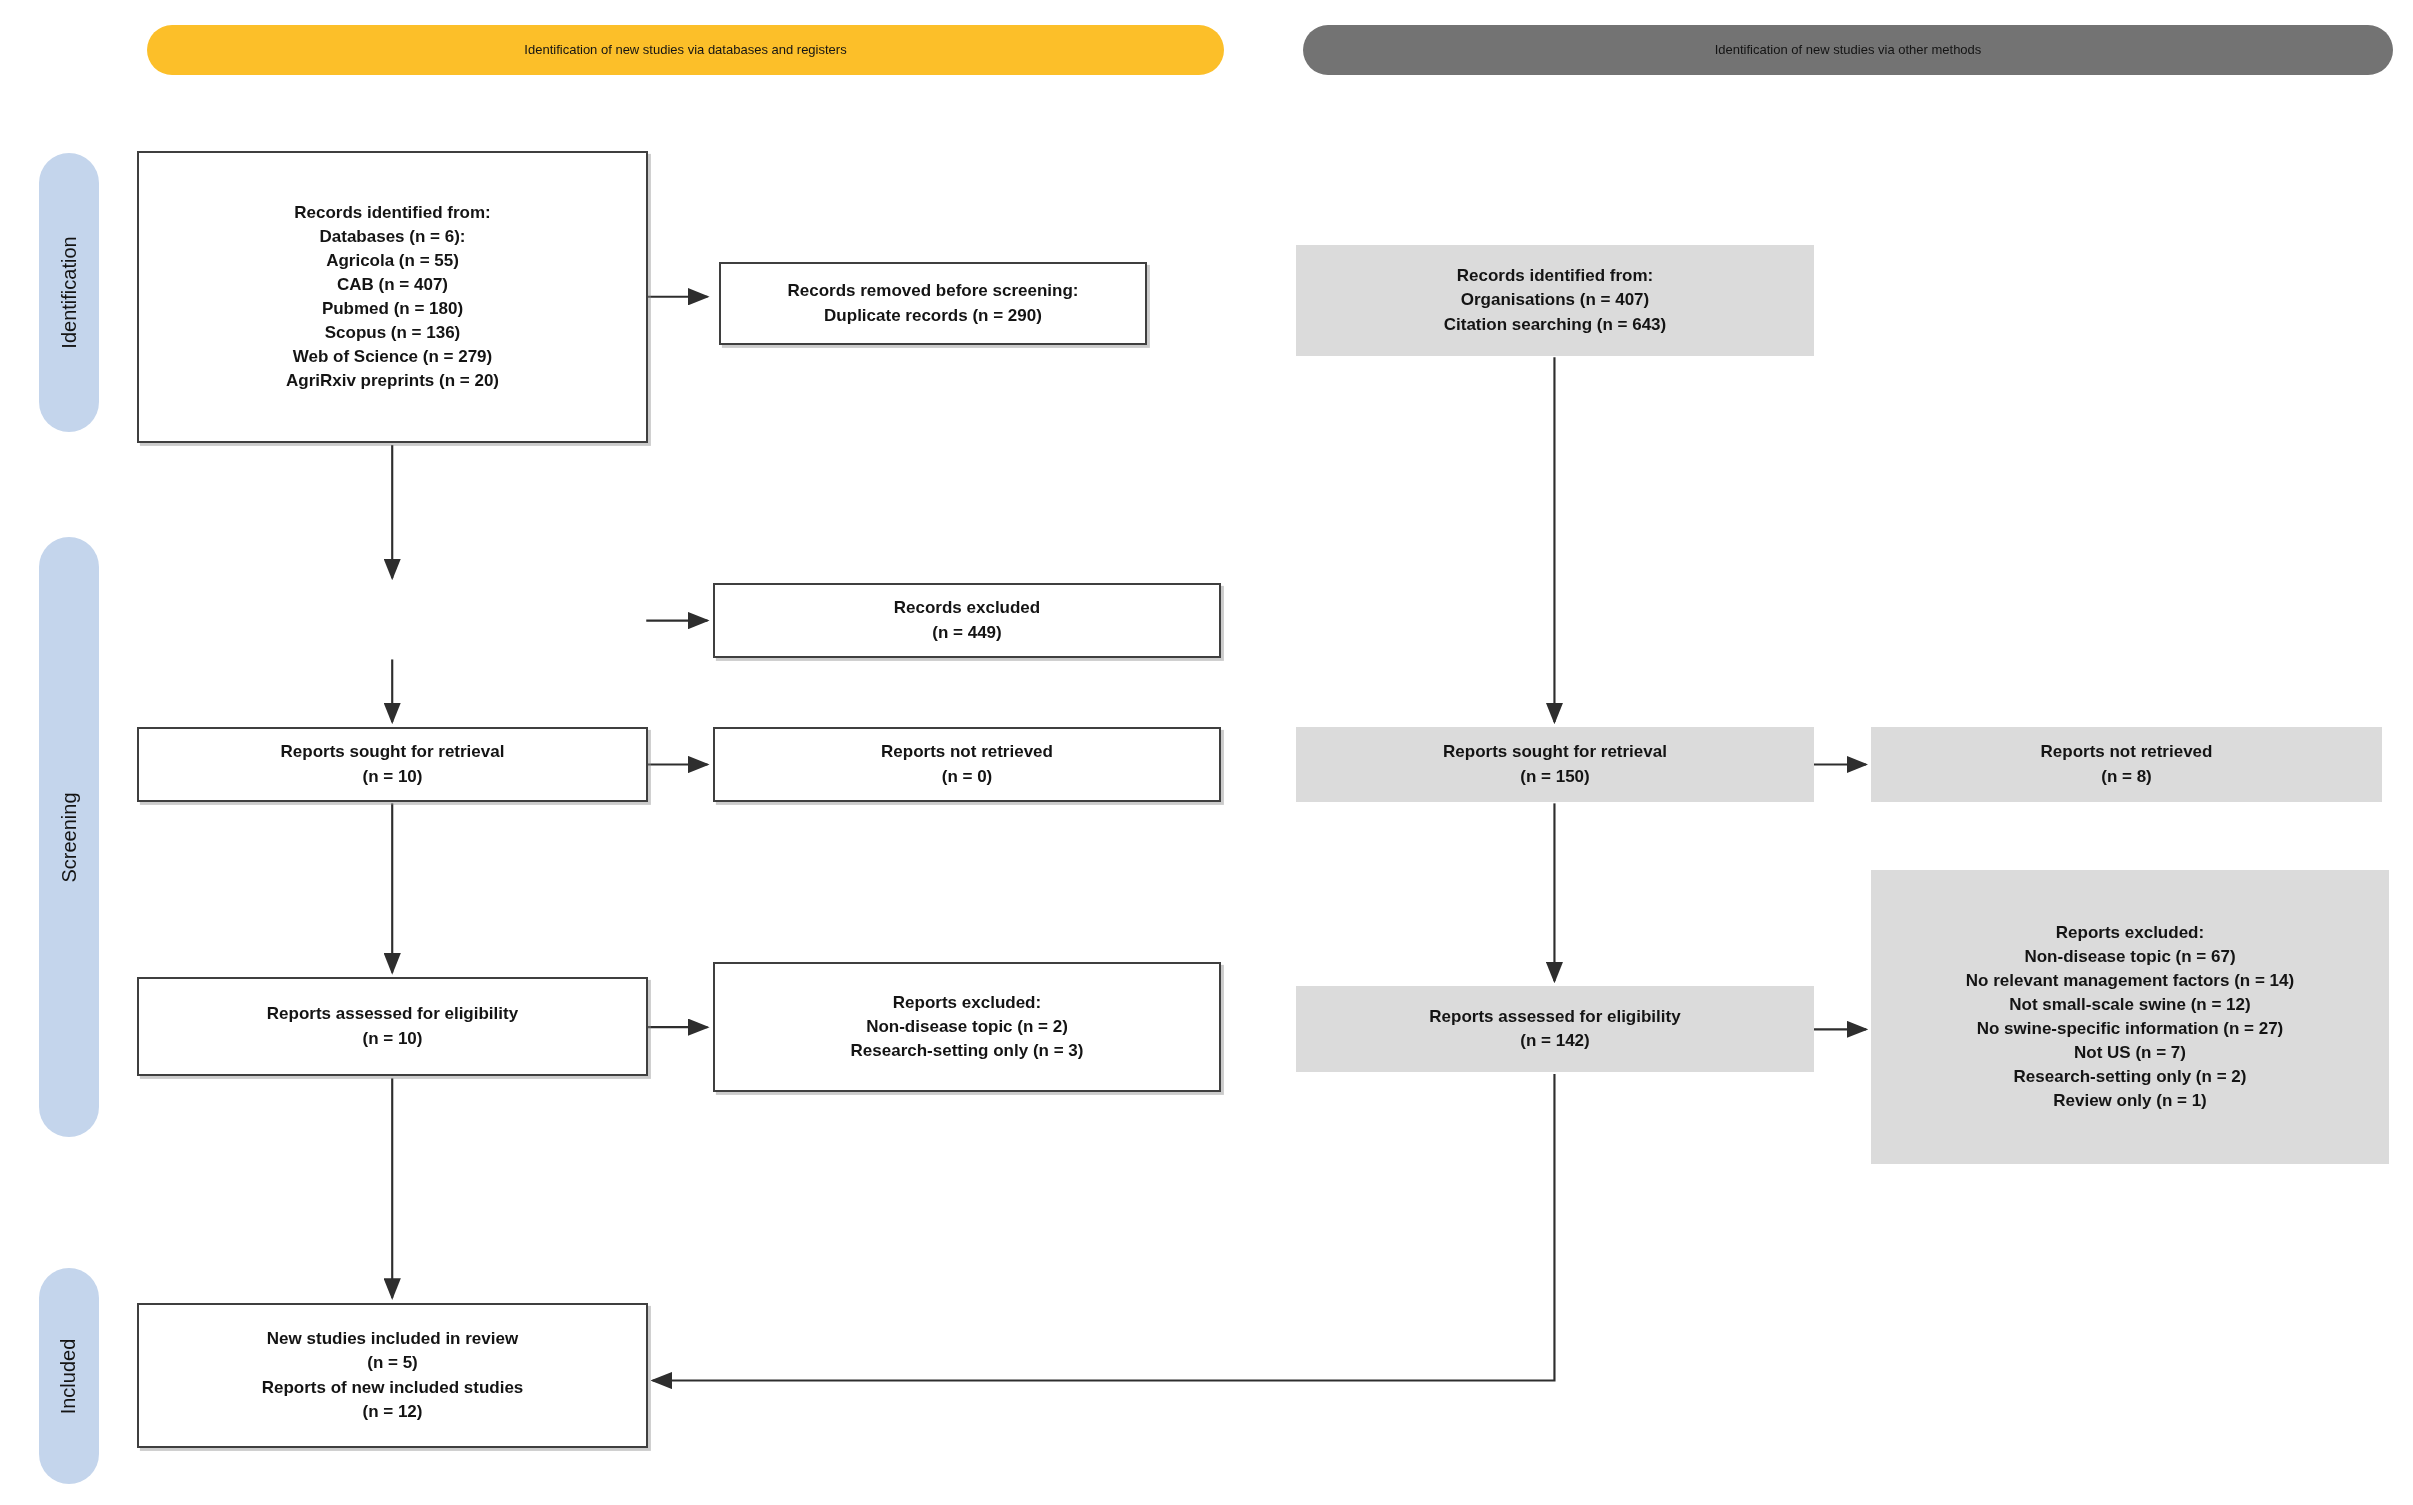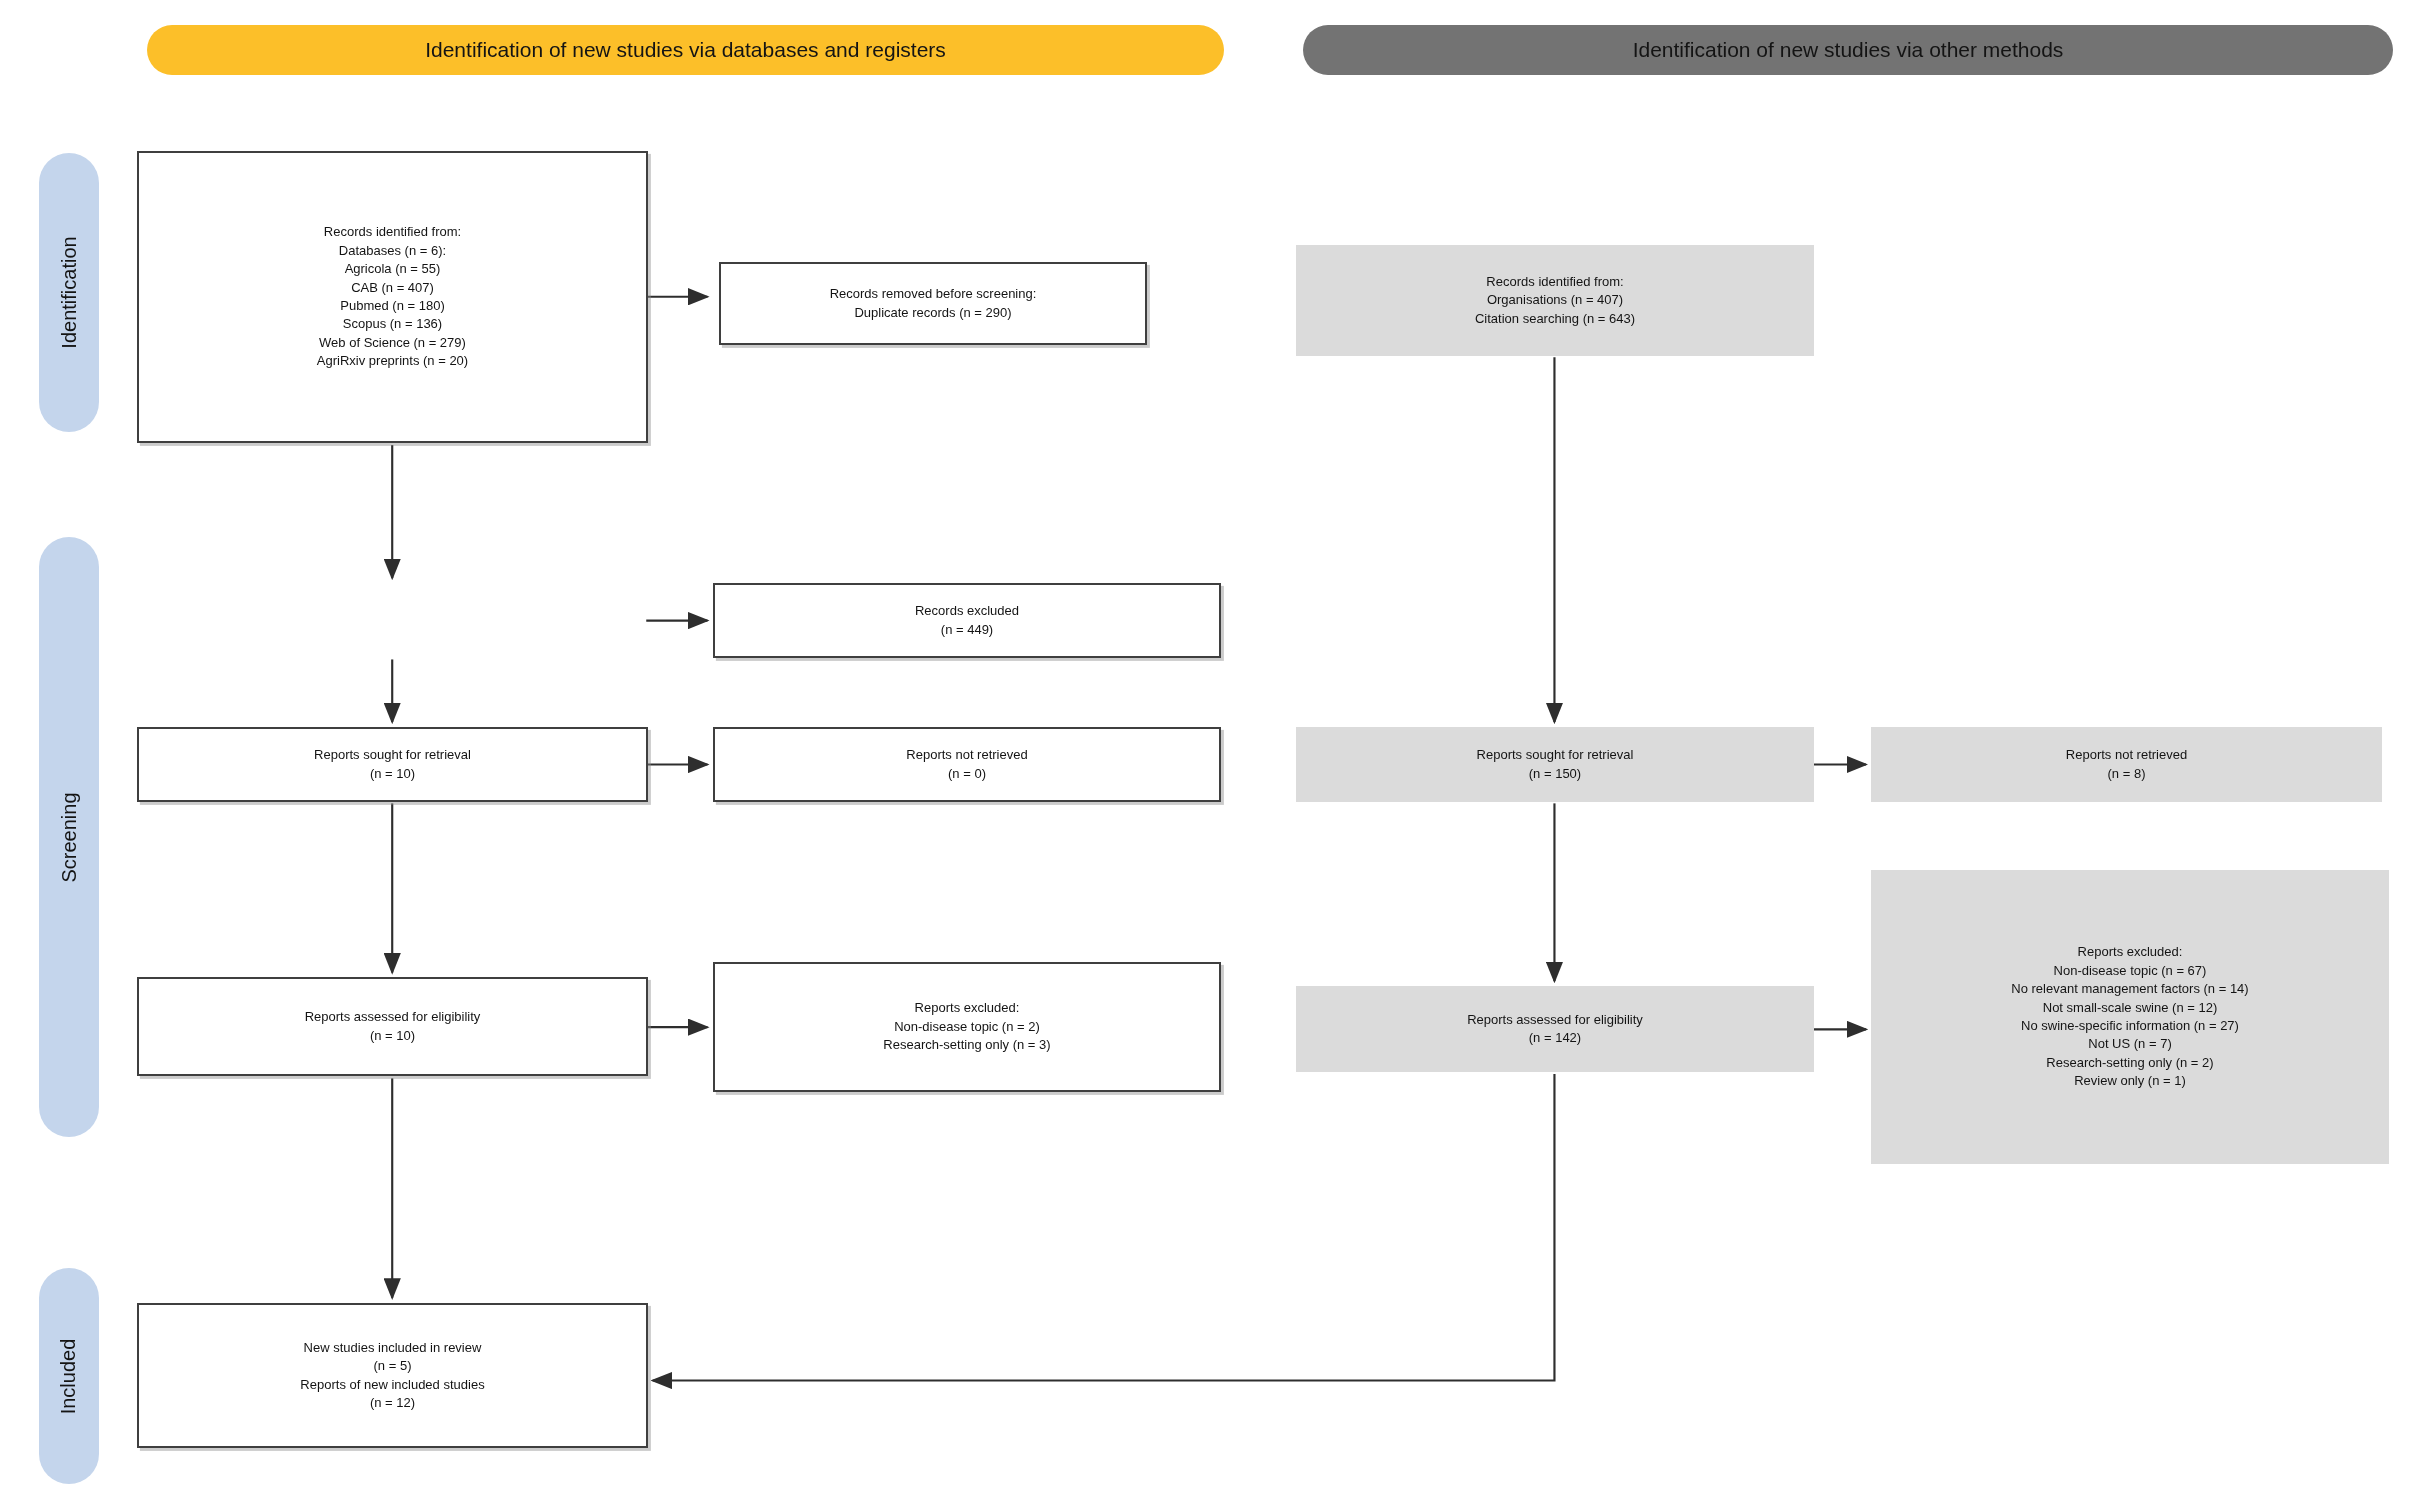--- a/index.html
+++ b/index.html
@@ -9,43 +9,44 @@
     background:#ffffff;
     font-family:"Liberation Sans","DejaVu Sans",sans-serif;
     color:#141414;
     overflow:hidden;
   }
   .banner{
     position:absolute;
     height:50px;
     border-radius:25px;
     display:flex;align-items:center;justify-content:center;
-    font-size:21px;
+    font-size:13px;
     text-align:right;
   }
   .stage-pill{
     position:absolute;
     width:60px;
     border-radius:30px;
     display:flex;align-items:center;justify-content:center;
   }
   .stage-pill .vtext{
     transform:rotate(-90deg);
     white-space:nowrap;
     font-size:20px;
   }
   .node{
     position:absolute;
     box-sizing:border-box;
     display:flex;align-items:center;justify-content:center;
     text-align:center;
-    font-size:13px;
+    font-size:17px;
     line-height:1.42;
     white-space:pre-line;
     padding:5.8px 8.6px;
+    font-weight:bold;
   }
   .node.white{
     background:#ffffff;
     border:2.2px solid #3f3f3f;
     box-shadow:2.9px 2.9px 0 rgba(140,140,140,0.45);
   }
   .node.gray{
     background:#DBDBDB;
     border:none;
   }

